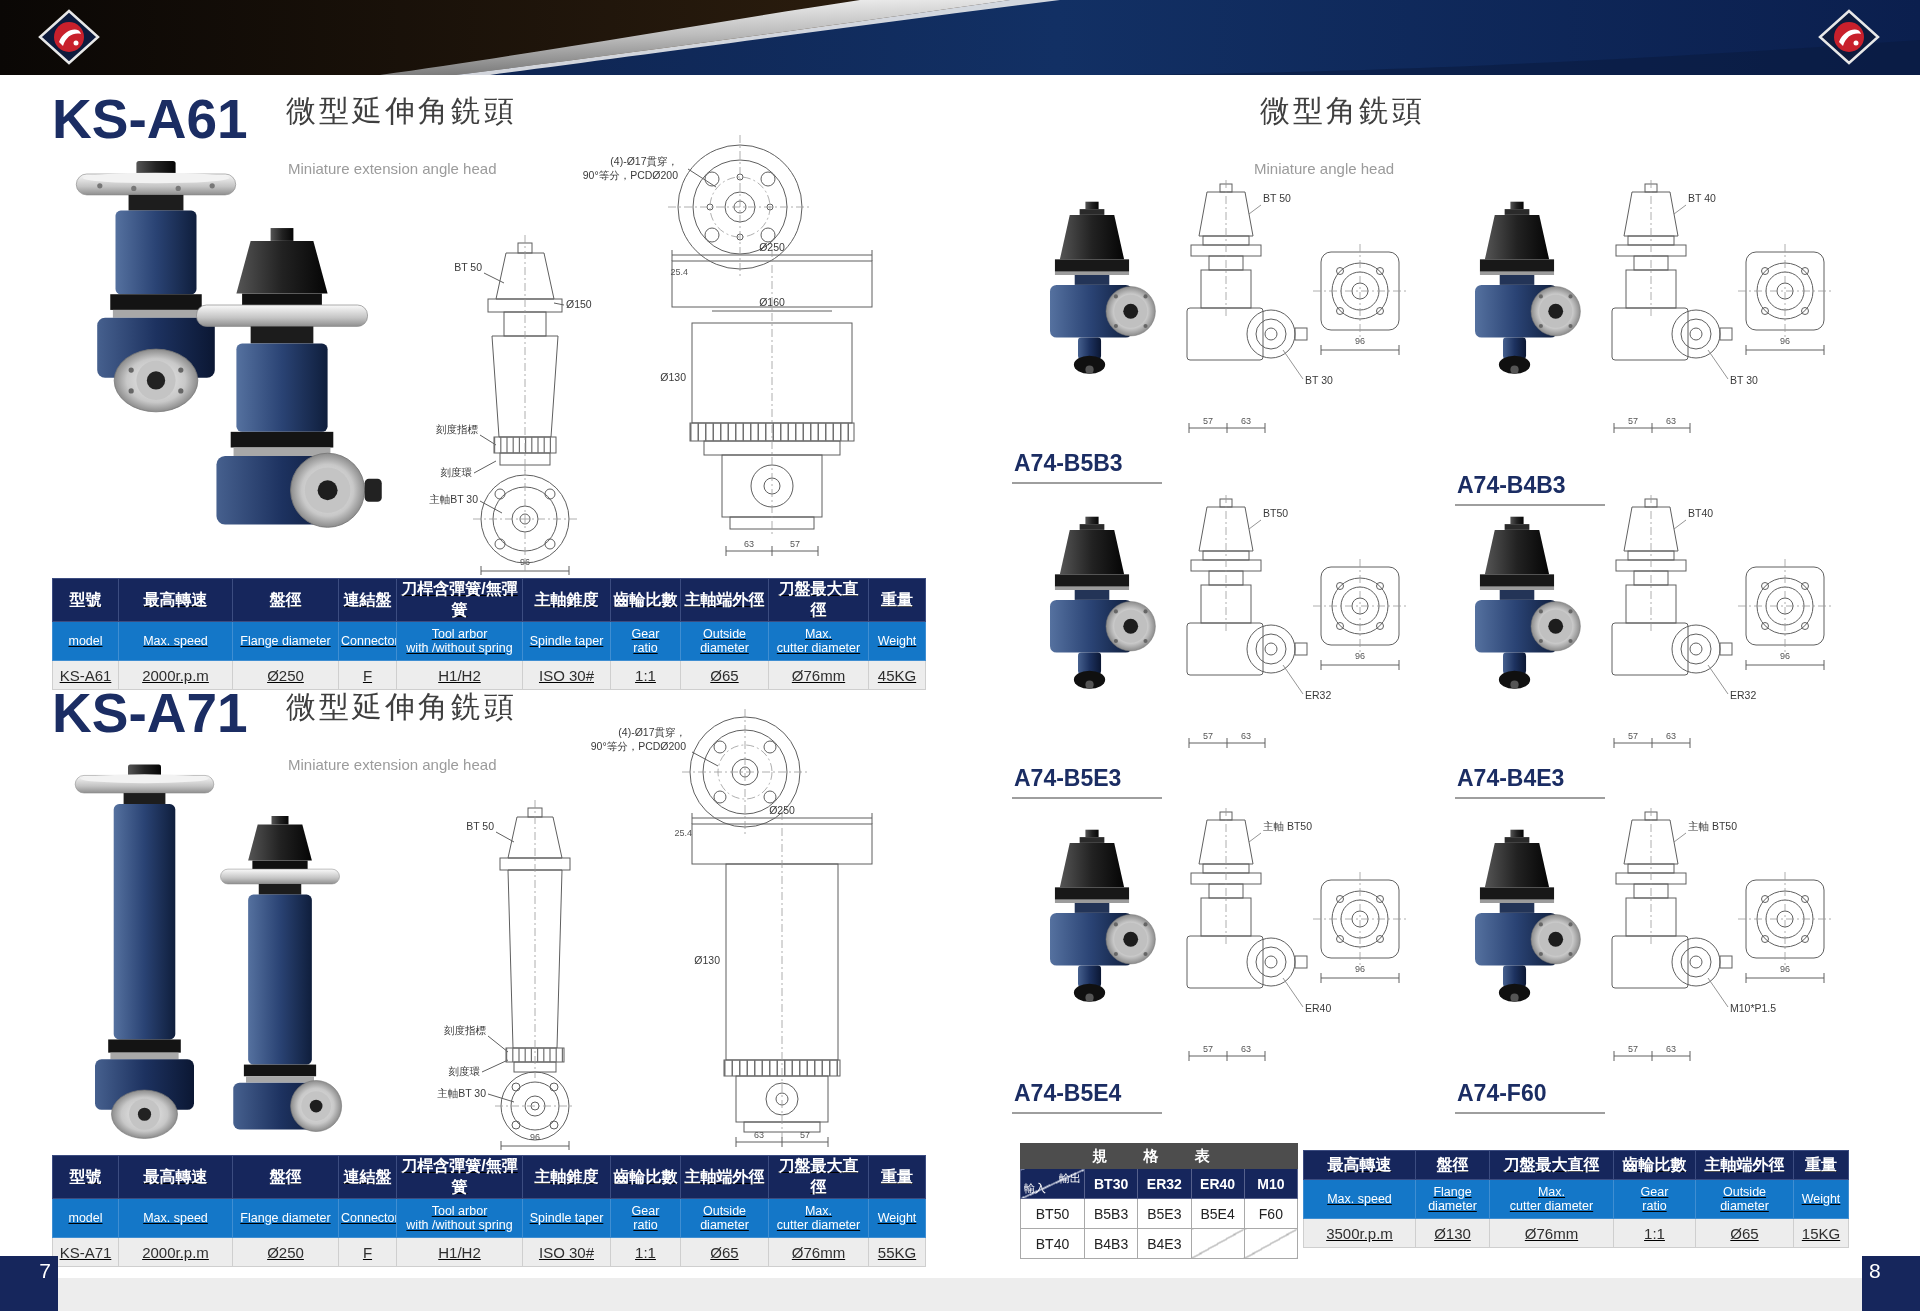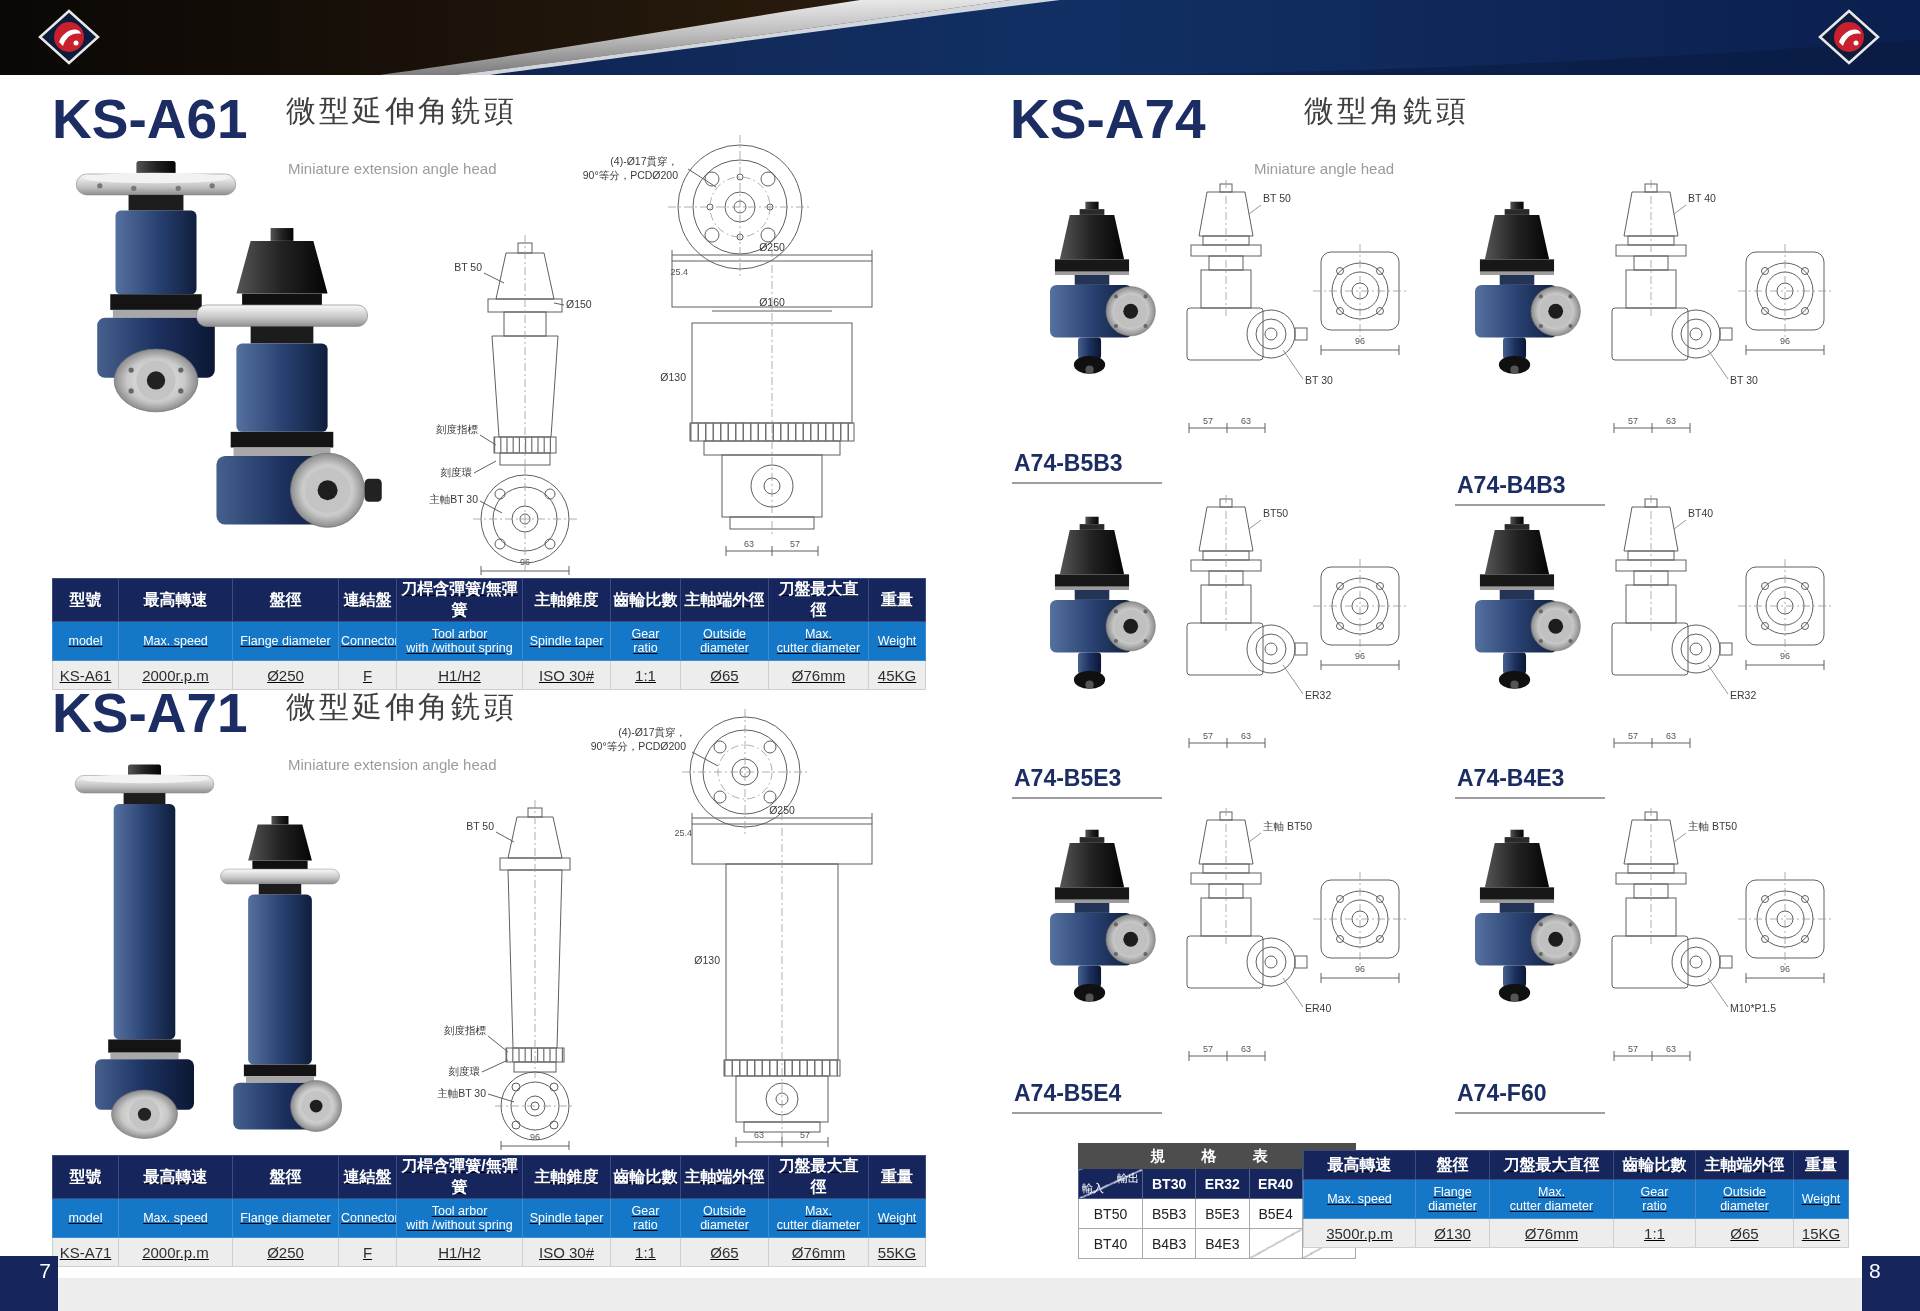--- a/index.html
+++ b/index.html
@@ -524,22 +524,21 @@
       <td>H1/H2</td>
       <td>ISO 30#</td>
       <td>1:1</td>
       <td>Ø65</td>
       <td>Ø76mm</td>
       <td>55KG</td>
     </tr>
   </tbody>
     </table>
 
-  <div class="abs model-title" style="left:1010px;top:92px">KS-A74</div>
-  <div class="abs sub-zh" style="left:1304px;top:96px">微型角銑頭</div>
+  <div class="abs sub-zh" style="left:1260px;top:96px">微型角銑頭</div>
   <div class="abs sub-en" style="left:1254px;top:133px">Miniature angle head</div>
 
   <svg class="abs" style="left:1022px;top:200px" width="140" height="206" viewBox="0 0 170 250">
       <use href="#ph-a74"></use>
     </svg>
   <svg class="abs" style="left:1165px;top:178px" width="250" height="270" viewBox="0 0 250 270">
     <use href="#dr-a74"></use>
     <text class="dl" x="98" y="24">BT 50</text>
     <line class="ln2" x1="96" y1="27" x2="84" y2="36"></line>
     <text class="dl" x="140" y="206">BT 30</text>
@@ -618,21 +617,21 @@
     <text class="dl" x="98" y="24">主軸 BT50</text>
     <line class="ln2" x1="96" y1="27" x2="84" y2="36"></line>
     <text class="dl" x="140" y="206">M10*P1.5</text>
     <line class="ln2" x1="138" y1="201" x2="118" y2="172"></line>
     <text class="dim dm" x="43" y="246">57</text>
     <text class="dim dm" x="81" y="246">63</text>
     <text class="dim dm" x="195" y="166">96</text>
   </svg>
   <div class="vlabel" style="left:1455px;top:1080px">A74-F60</div>
 
-  <table class="matrix" style="left:1078px;top:1143px;width:278px">
+  <table class="matrix" style="left:1020px;top:1143px;width:278px">
     <colgroup>
         <col style="width:64px">
         <col>
         <col>
         <col>
         <col>
       </colgroup>
     <tbody>
         <tr>
           <td class="title" colspan="5">規 格 表</td>

